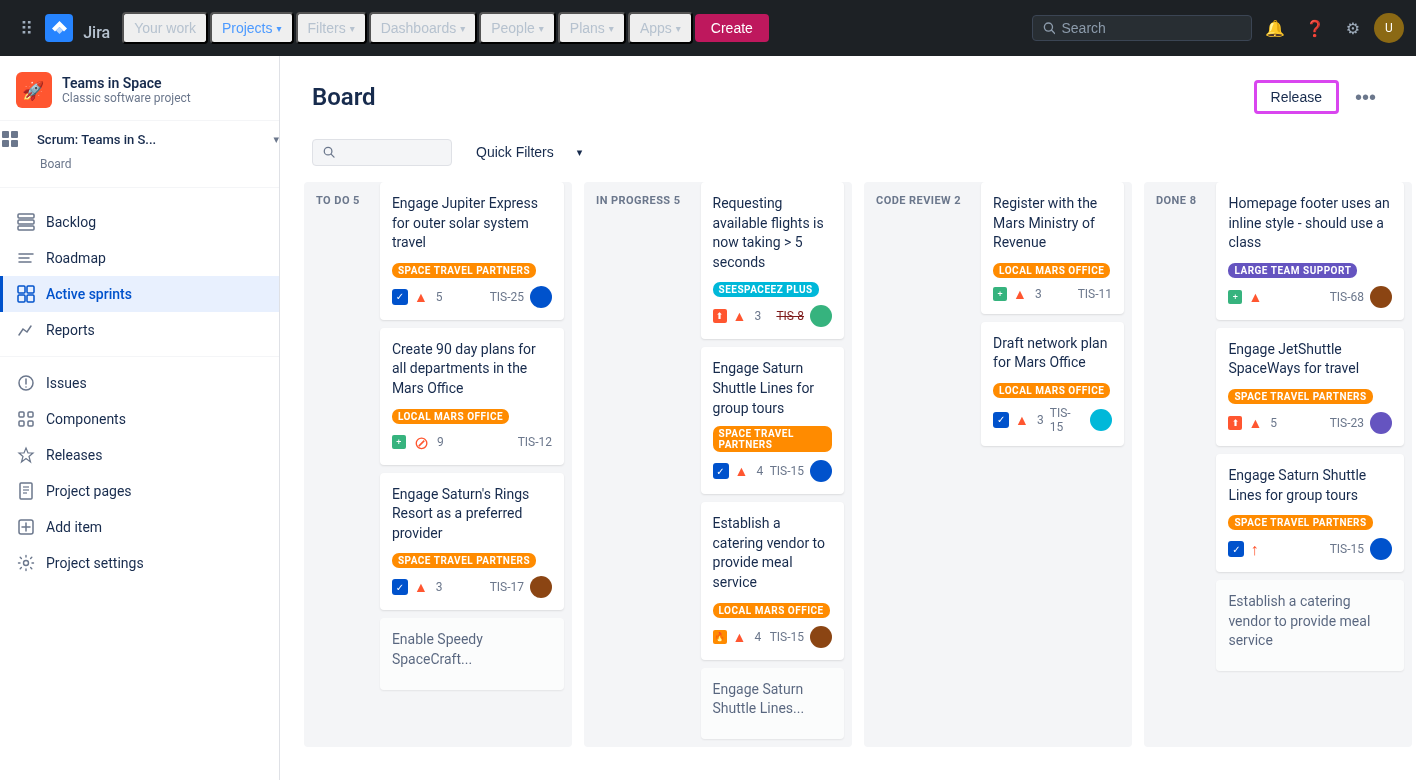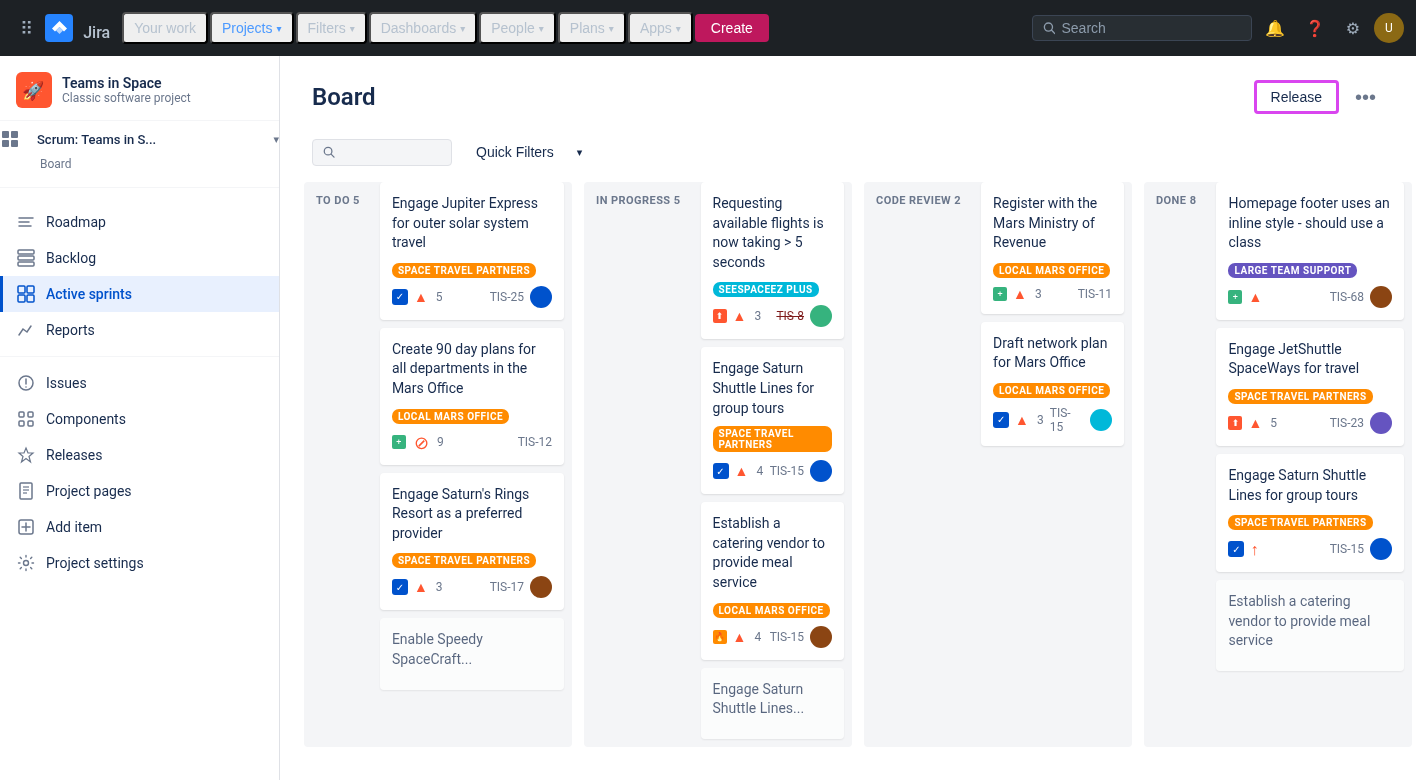--- a/index.html
+++ b/index.html
@@ -194,37 +194,37 @@
     </div>
     <div style="padding-left:40px;font-size:12px;color:#6b778c;padding-bottom:8px;padding-top:0px;">Board</div>
 
     <div class="sidebar-divider"></div>
 
     <div class="sidebar-nav-section">
 
       <div class="sidebar-nav-item">
         <span class="sidebar-nav-icon">
           <svg width="18" height="18" viewBox="0 0 18 18" fill="none">
+              <rect x="1" y="1" width="16" height="4" rx="1" fill="none" stroke="#6b778c" stroke-width="1.5"></rect>
+              <rect x="1" y="7" width="16" height="4" rx="1" fill="none" stroke="#6b778c" stroke-width="1.5"></rect>
+              <rect x="1" y="13" width="16" height="4" rx="1" fill="none" stroke="#6b778c" stroke-width="1.5"></rect>
+            </svg>
+        </span>
+        <span>Backlog</span>
+      </div>
+
+      <div class="sidebar-nav-item">
+        <span class="sidebar-nav-icon">
+          <svg width="18" height="18" viewBox="0 0 18 18" fill="none">
               <line x1="2" y1="5" x2="16" y2="5" stroke="#6b778c" stroke-width="1.5" stroke-linecap="round"></line>
               <line x1="2" y1="9" x2="12" y2="9" stroke="#6b778c" stroke-width="1.5" stroke-linecap="round"></line>
               <line x1="2" y1="13" x2="14" y2="13" stroke="#6b778c" stroke-width="1.5" stroke-linecap="round"></line>
             </svg>
         </span>
         <span>Roadmap</span>
-      </div>
-
-      <div class="sidebar-nav-item">
-        <span class="sidebar-nav-icon">
-          <svg width="18" height="18" viewBox="0 0 18 18" fill="none">
-              <rect x="1" y="1" width="16" height="4" rx="1" fill="none" stroke="#6b778c" stroke-width="1.5"></rect>
-              <rect x="1" y="7" width="16" height="4" rx="1" fill="none" stroke="#6b778c" stroke-width="1.5"></rect>
-              <rect x="1" y="13" width="16" height="4" rx="1" fill="none" stroke="#6b778c" stroke-width="1.5"></rect>
-            </svg>
-        </span>
-        <span>Backlog</span>
       </div>
 
       <div class="sidebar-nav-item active">
         <span class="sidebar-nav-icon">
           <svg width="18" height="18" viewBox="0 0 18 18" fill="none">
               <rect x="1" y="1" width="7" height="7" rx="1" fill="none" stroke="#0052cc" stroke-width="1.5"></rect>
               <rect x="10" y="1" width="7" height="7" rx="1" fill="none" stroke="#0052cc" stroke-width="1.5"></rect>
               <rect x="1" y="10" width="7" height="7" rx="1" fill="none" stroke="#0052cc" stroke-width="1.5"></rect>
               <rect x="10" y="10" width="7" height="7" rx="1" fill="none" stroke="#0052cc" stroke-width="1.5"></rect>
             </svg>

